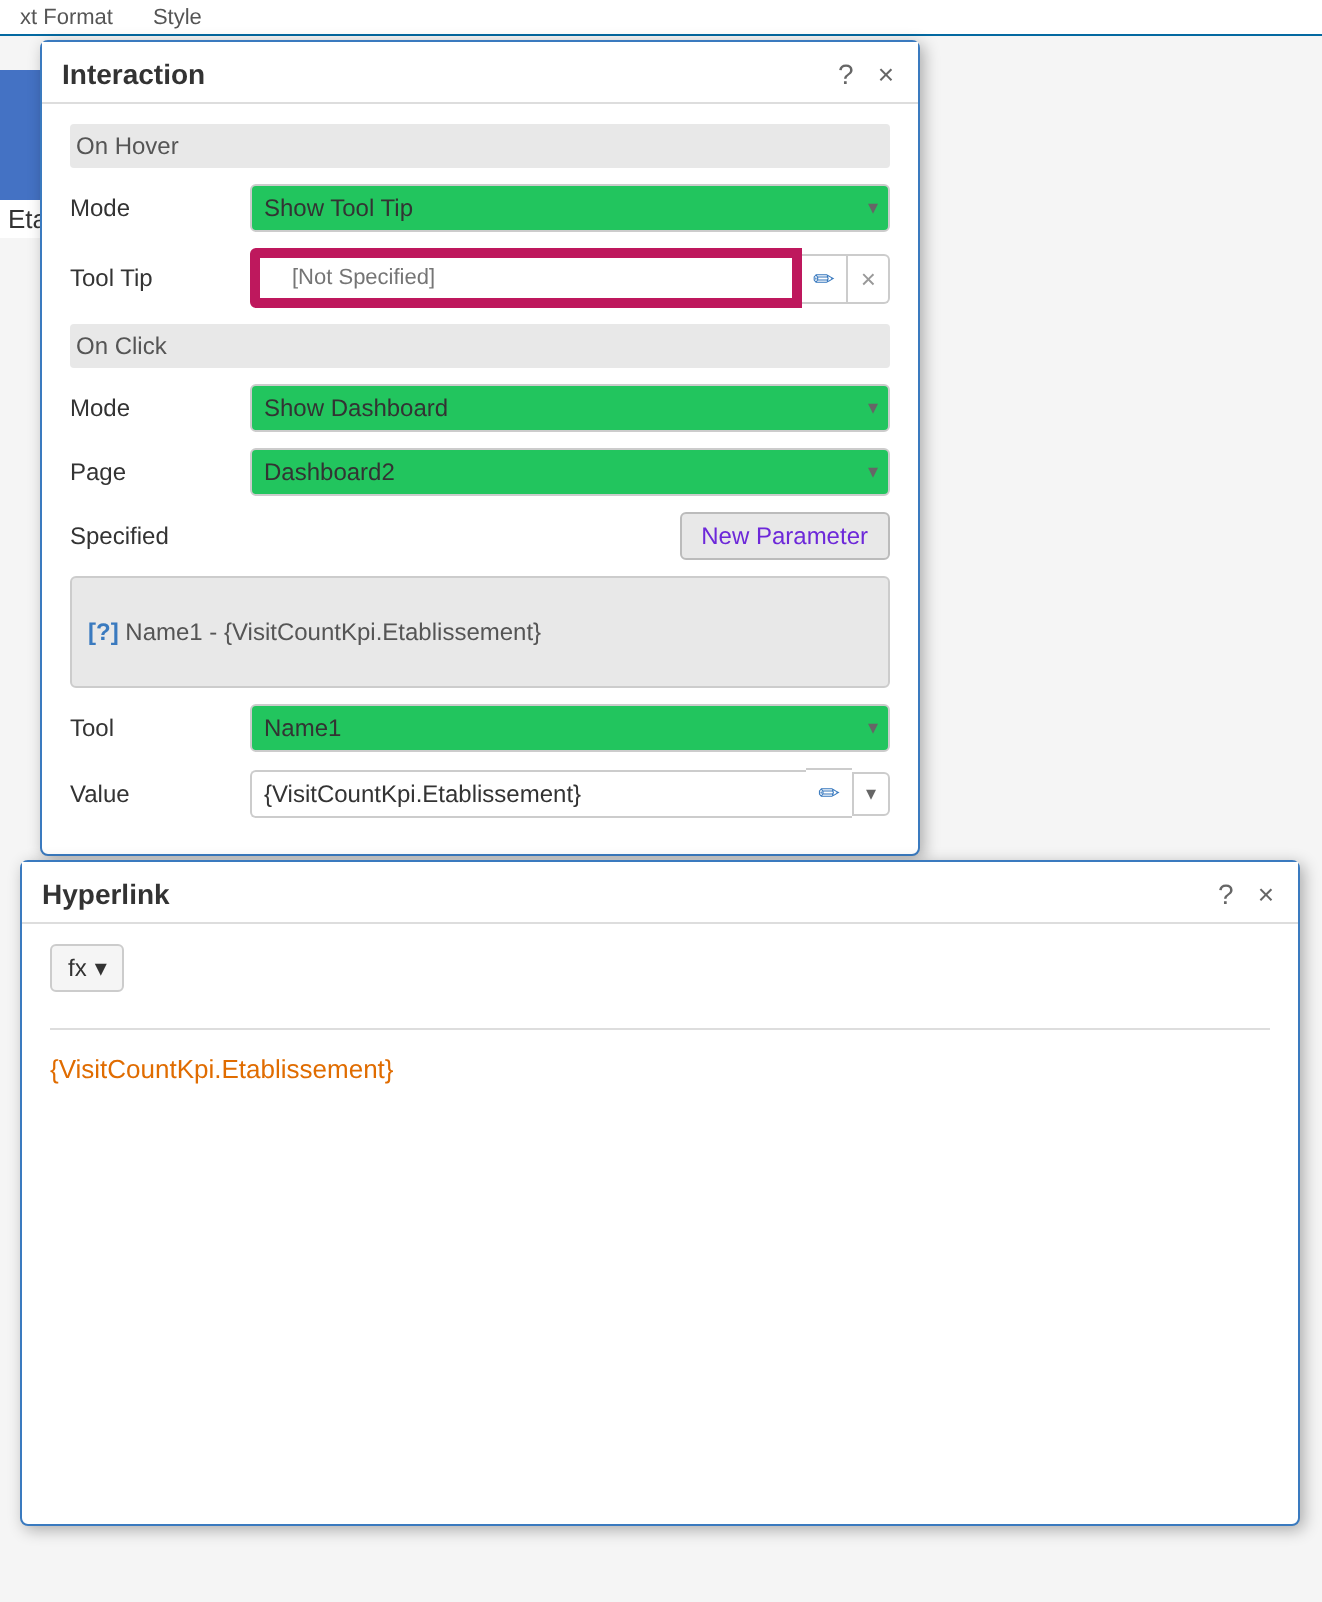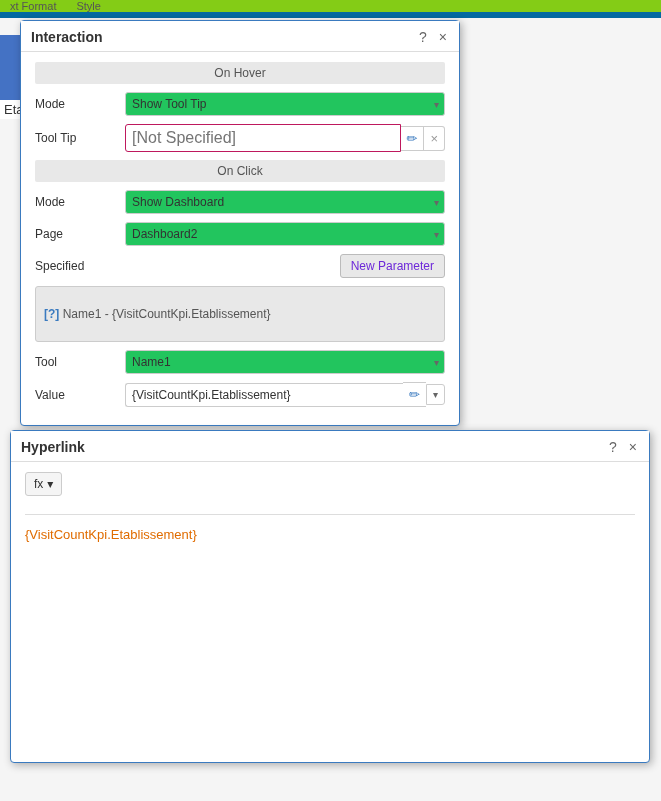--- a/index.html
+++ b/index.html
@@ -11,22 +11,22 @@
       height: 801px;
       overflow: hidden;
       position: relative;
     }
 
     
     .bg-toolbar {
       position: absolute;
       top: 0; left: 0; right: 0;
       height: 18px;
-      background: #84cc16;
-      border-bottom: 6px solid #0369a1;
+      background: #ffffff;
+      border-bottom: 1px solid #0369a1;
       display: flex;
       align-items: center;
       padding: 0 10px;
       font-size: 11px;
       color: #555;
     }
     .bg-toolbar span { margin-right: 20px; }
     .bg-main {
       position: absolute;
       top: 18px; left: 0; right: 0; bottom: 0;
@@ -79,26 +79,25 @@
       line-height: 1;
     }
 
     .dialog-body {
       padding: 10px 14px;
     }
 
     
     .section-header {
       background: #e8e8e8;
-      padding: 4px 24px;
+      padding: 4px 3px;
       font-size: 12px;
       color: #555;
       margin-bottom: 8px;
       border-radius: 2px;
-      text-align: center;
     }
 
     
     .form-row {
       display: flex;
       align-items: center;
       margin-bottom: 8px;
     }
     .form-label {
       width: 90px;
@@ -140,24 +139,24 @@
     }
 
     
     .tooltip-row {
       display: flex;
       align-items: center;
       width: 100%;
     }
     .tooltip-input {
       flex: 1;
-      padding: 4px 6px;
-      border: 1px solid #be185d;
+      padding: 4px 16px;
+      border: 5px solid #be185d;
       border-radius: 3px 0 0 3px;
-      font-size: 16px;
+      font-size: 11px;
       color: #888;
     }
     .tooltip-edit-btn {
       padding: 4px 6px;
       border: 1px solid #ccc;
       border-left: none;
       background: #fff;
       cursor: pointer;
       color: #3a7abf;
       font-size: 13px;

